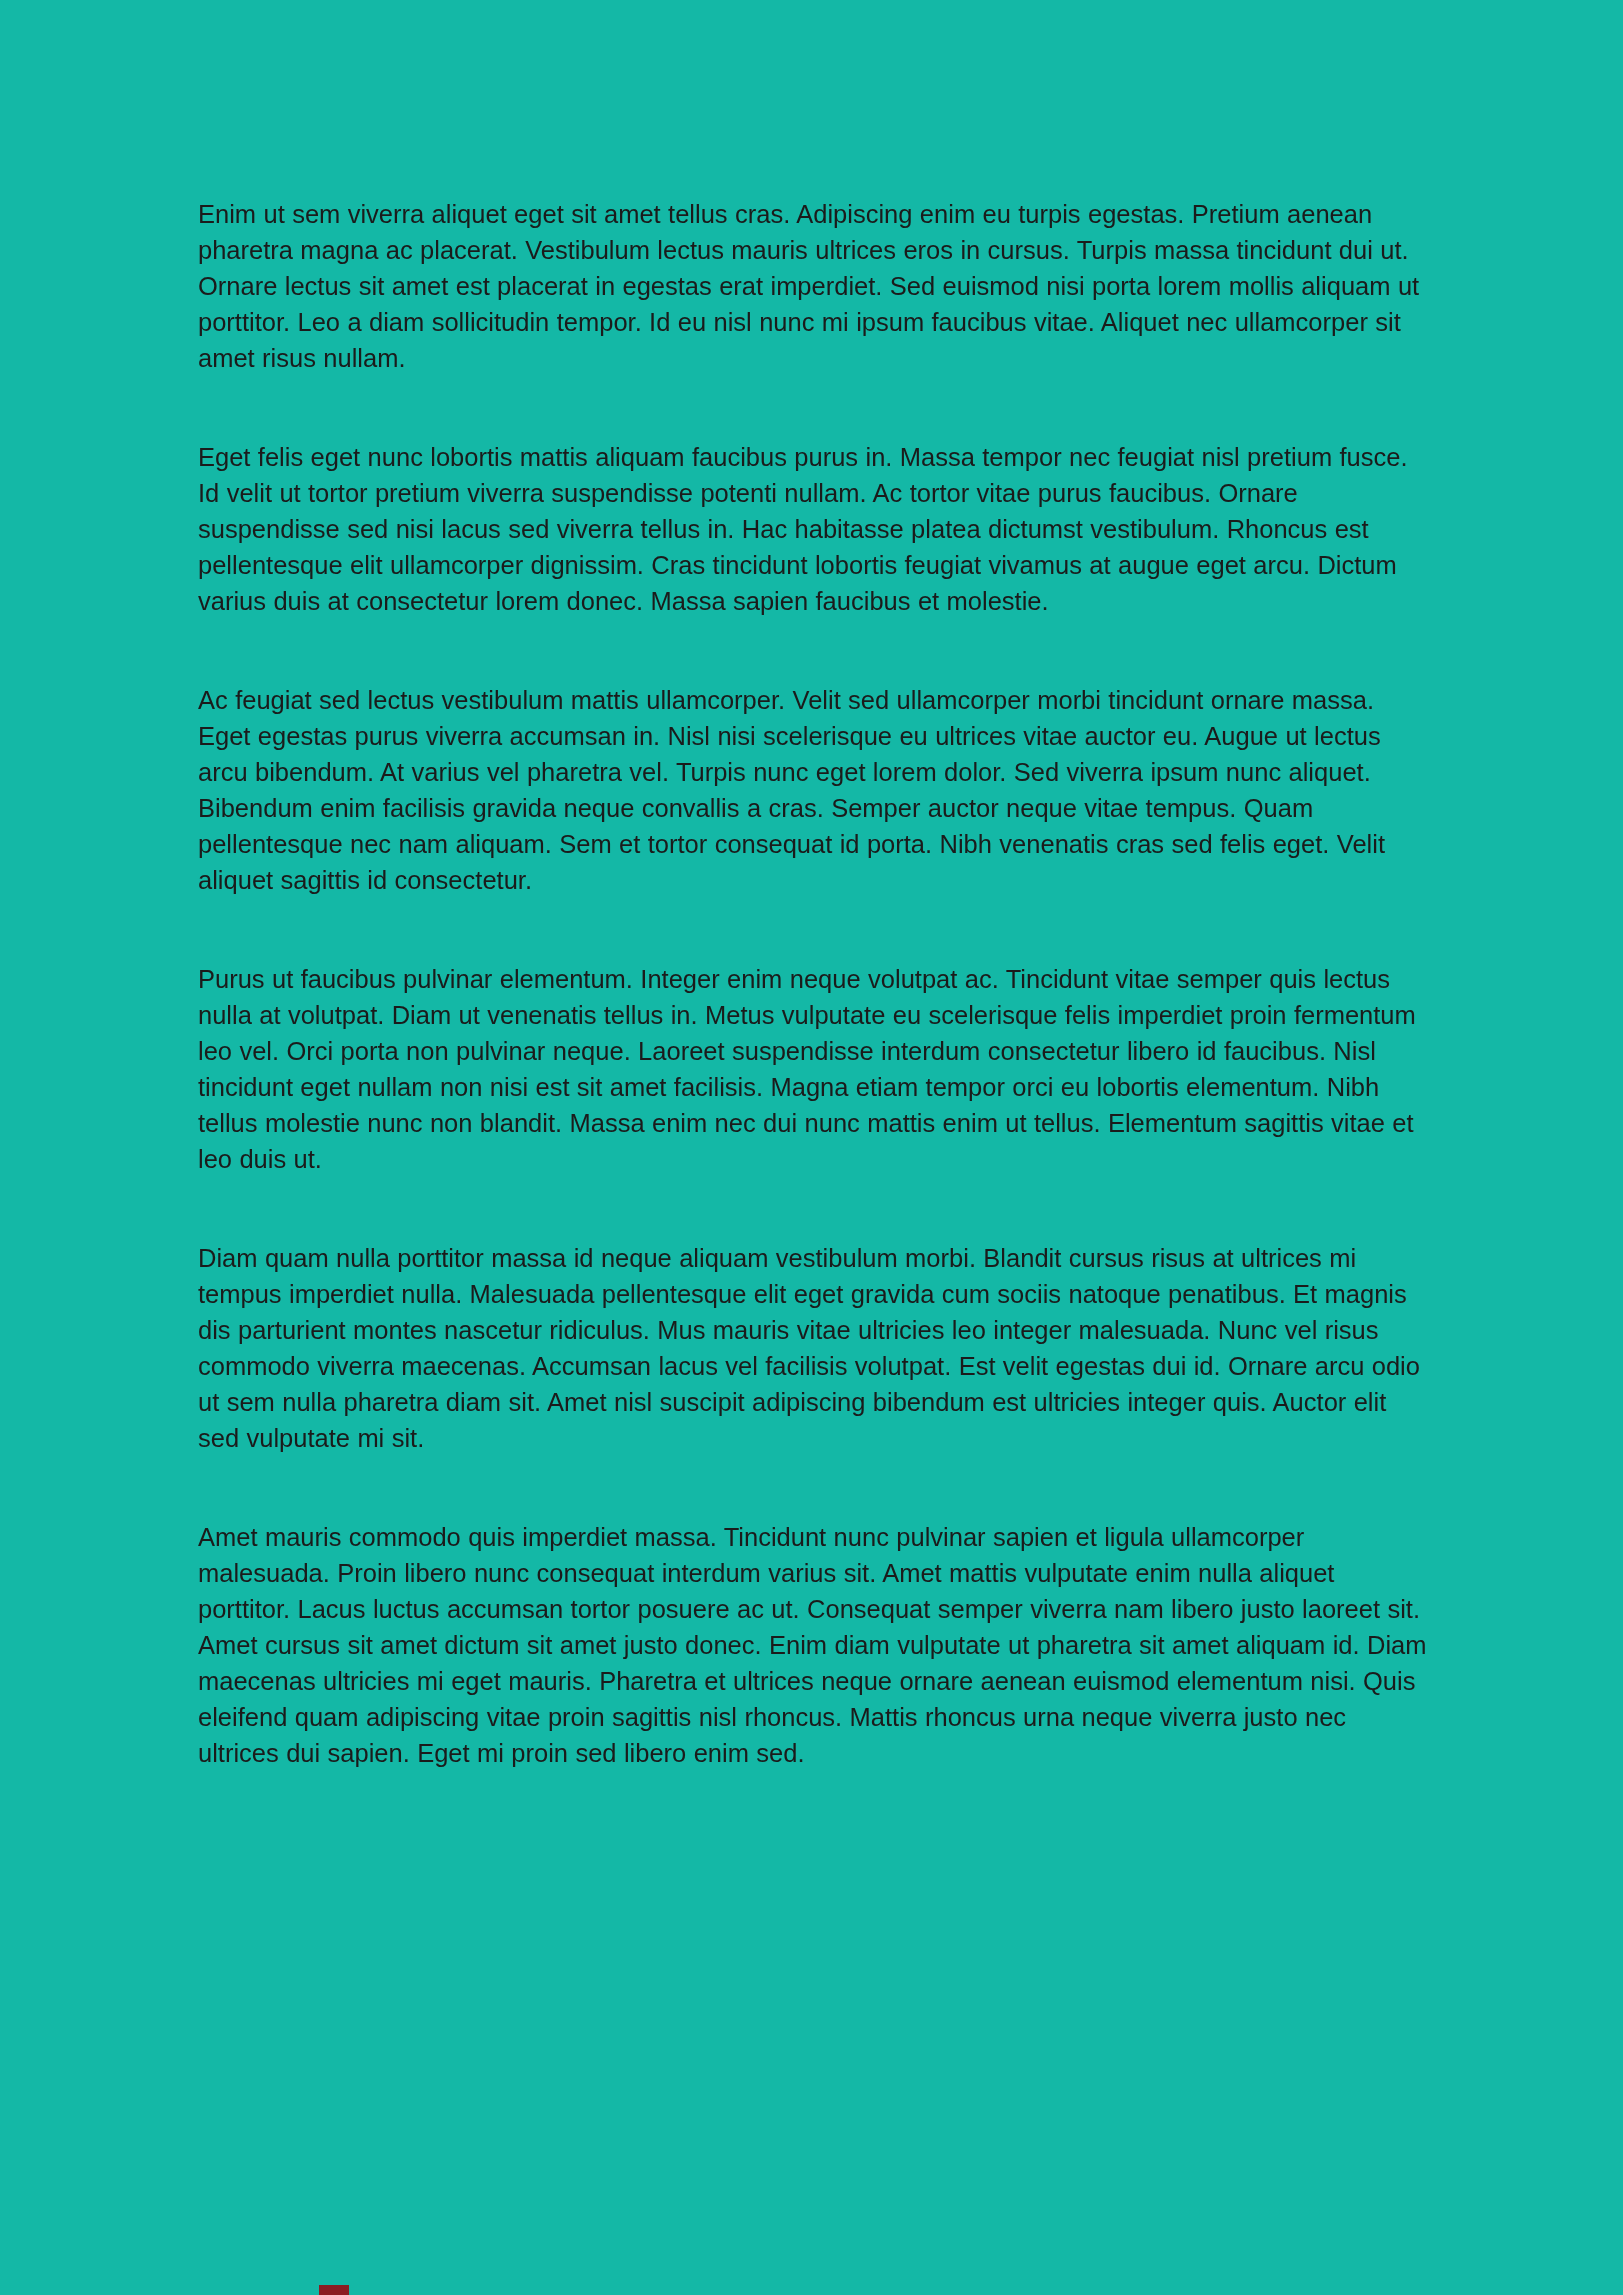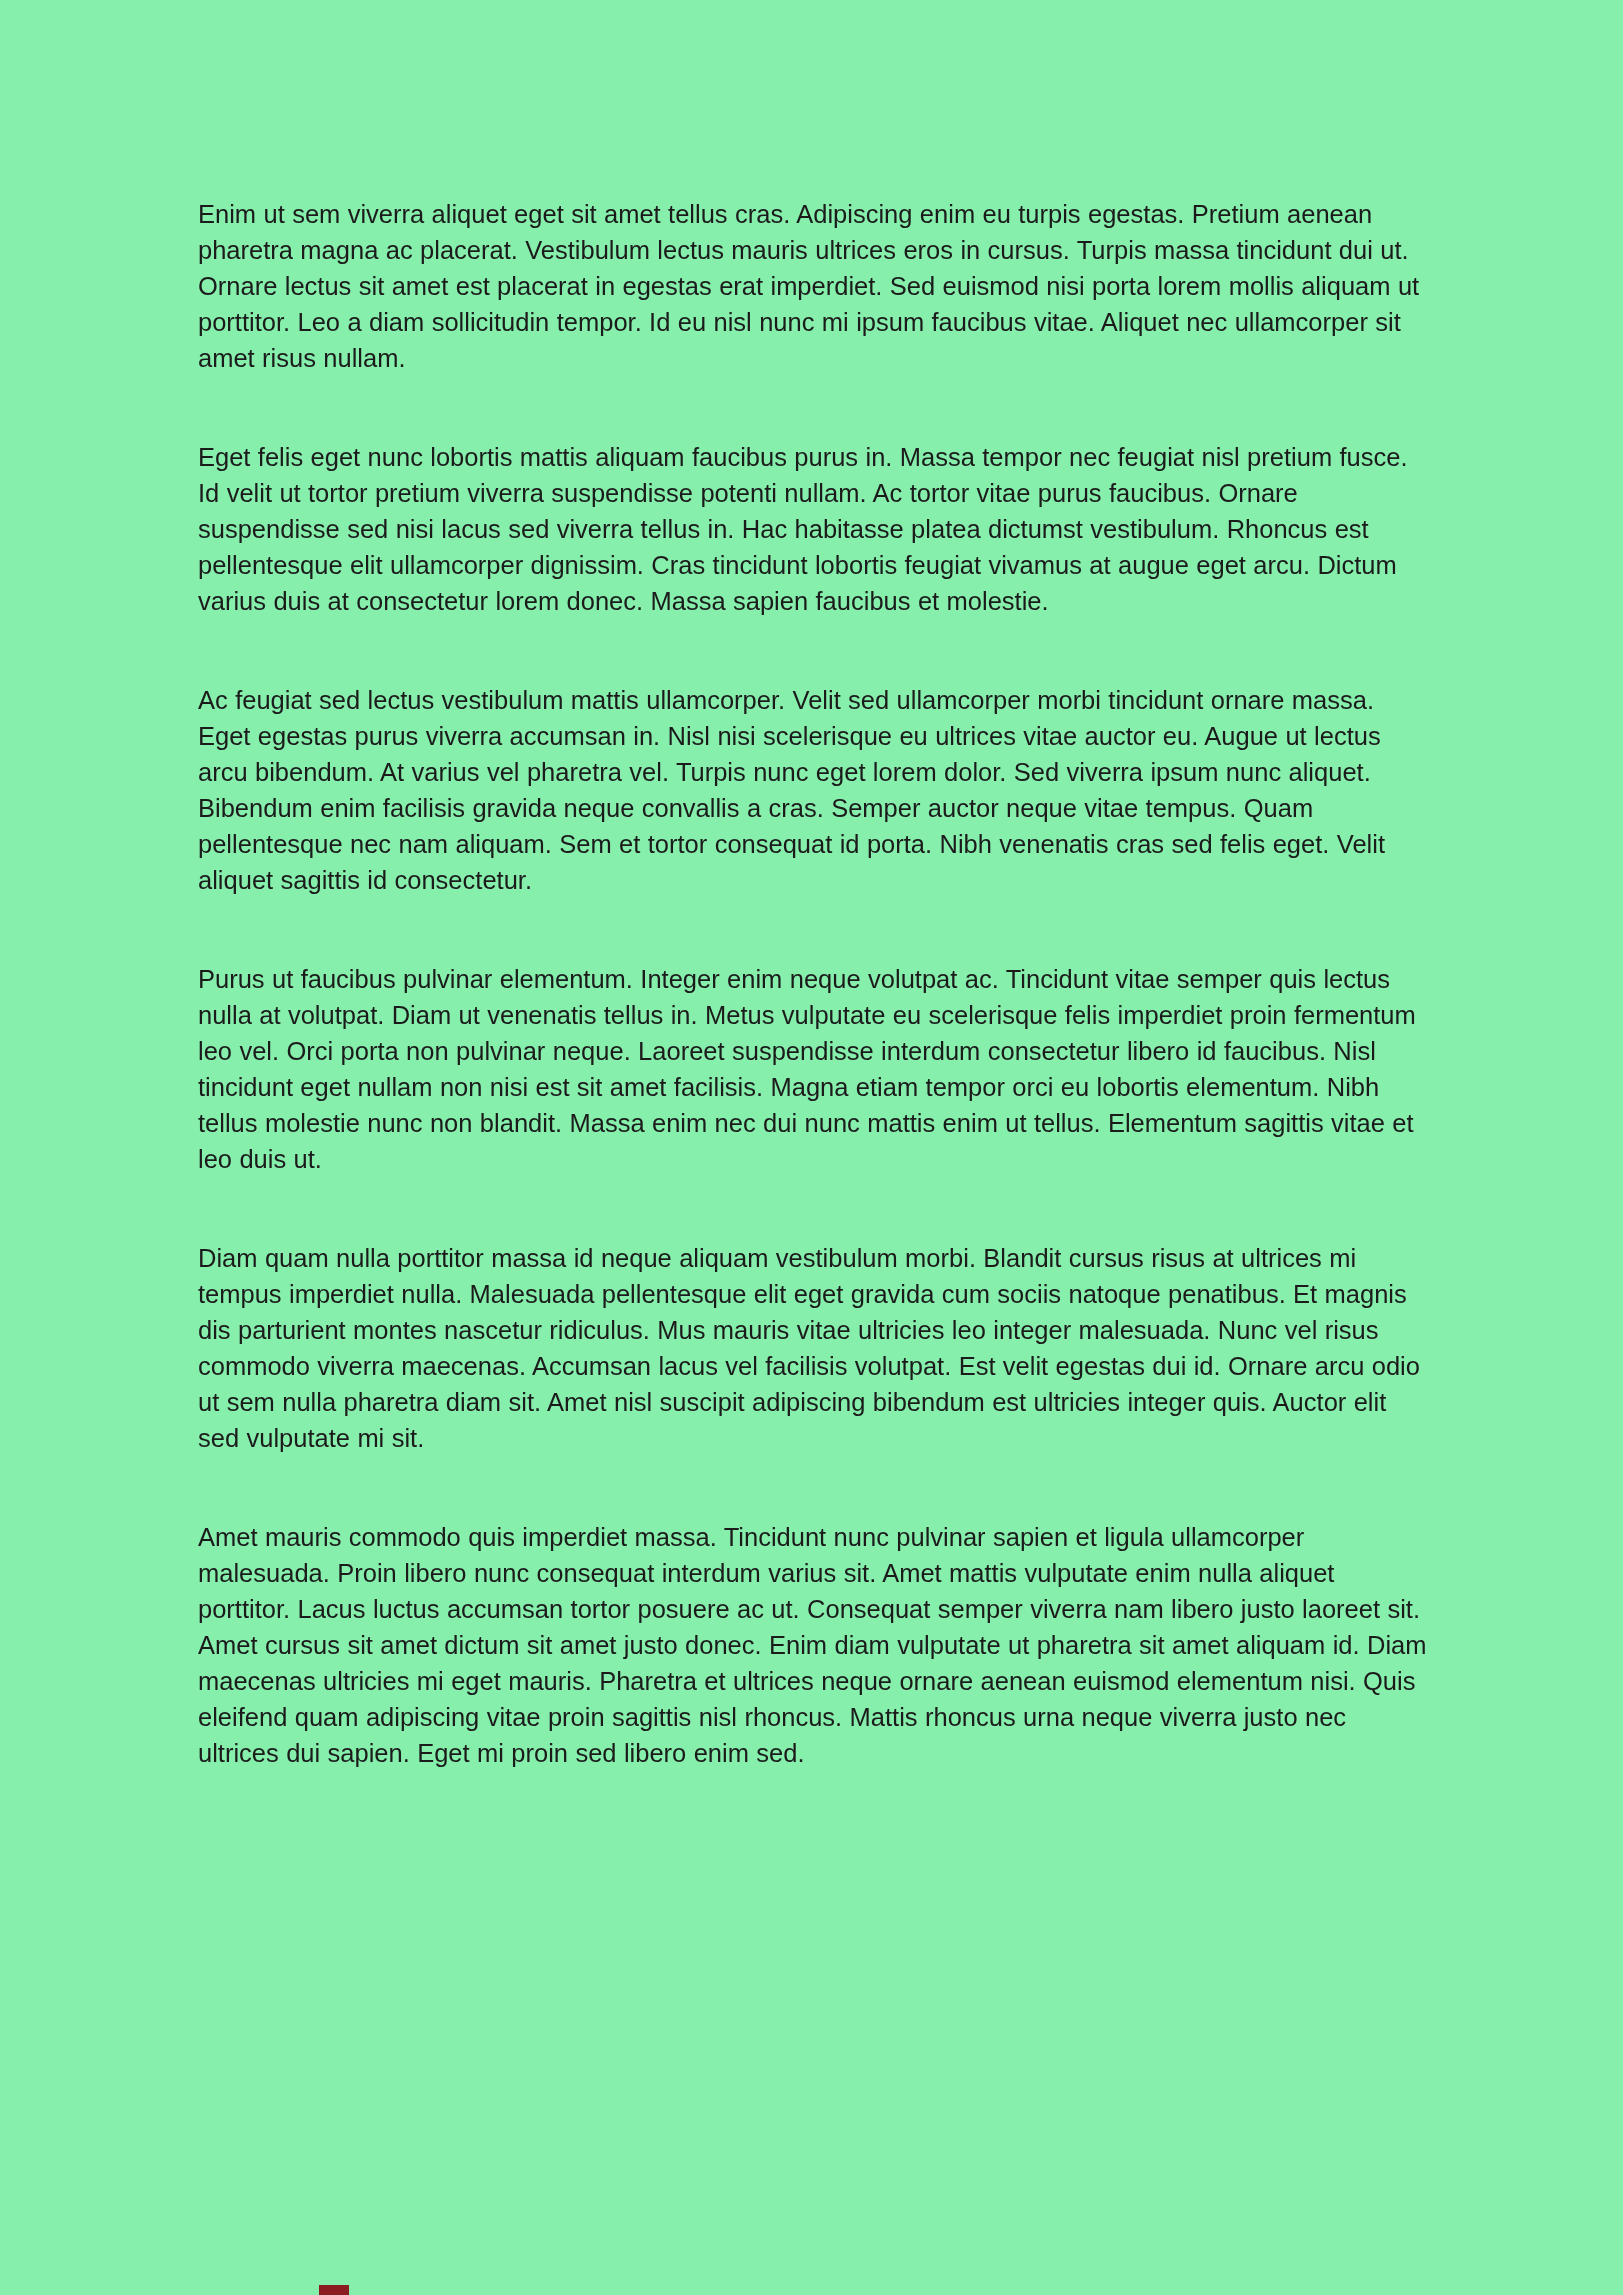--- a/index.html
+++ b/index.html
@@ -4,21 +4,21 @@
 <style>
   html, body {
     margin: 0;
     padding: 0;
     background: #ffffff;
   }
   .page {
     position: relative;
     width: 1623px;
     height: 2295px;
-    background: #86efac;
+    background: #14b8a6;
     overflow: hidden;
     font-family: "Liberation Sans", sans-serif;
   }
   .content {
     position: absolute;
     left: 198px;
     top: 196px;
     width: 1230px;
     color: #1b1b1b;
     font-size: 25.5px;

